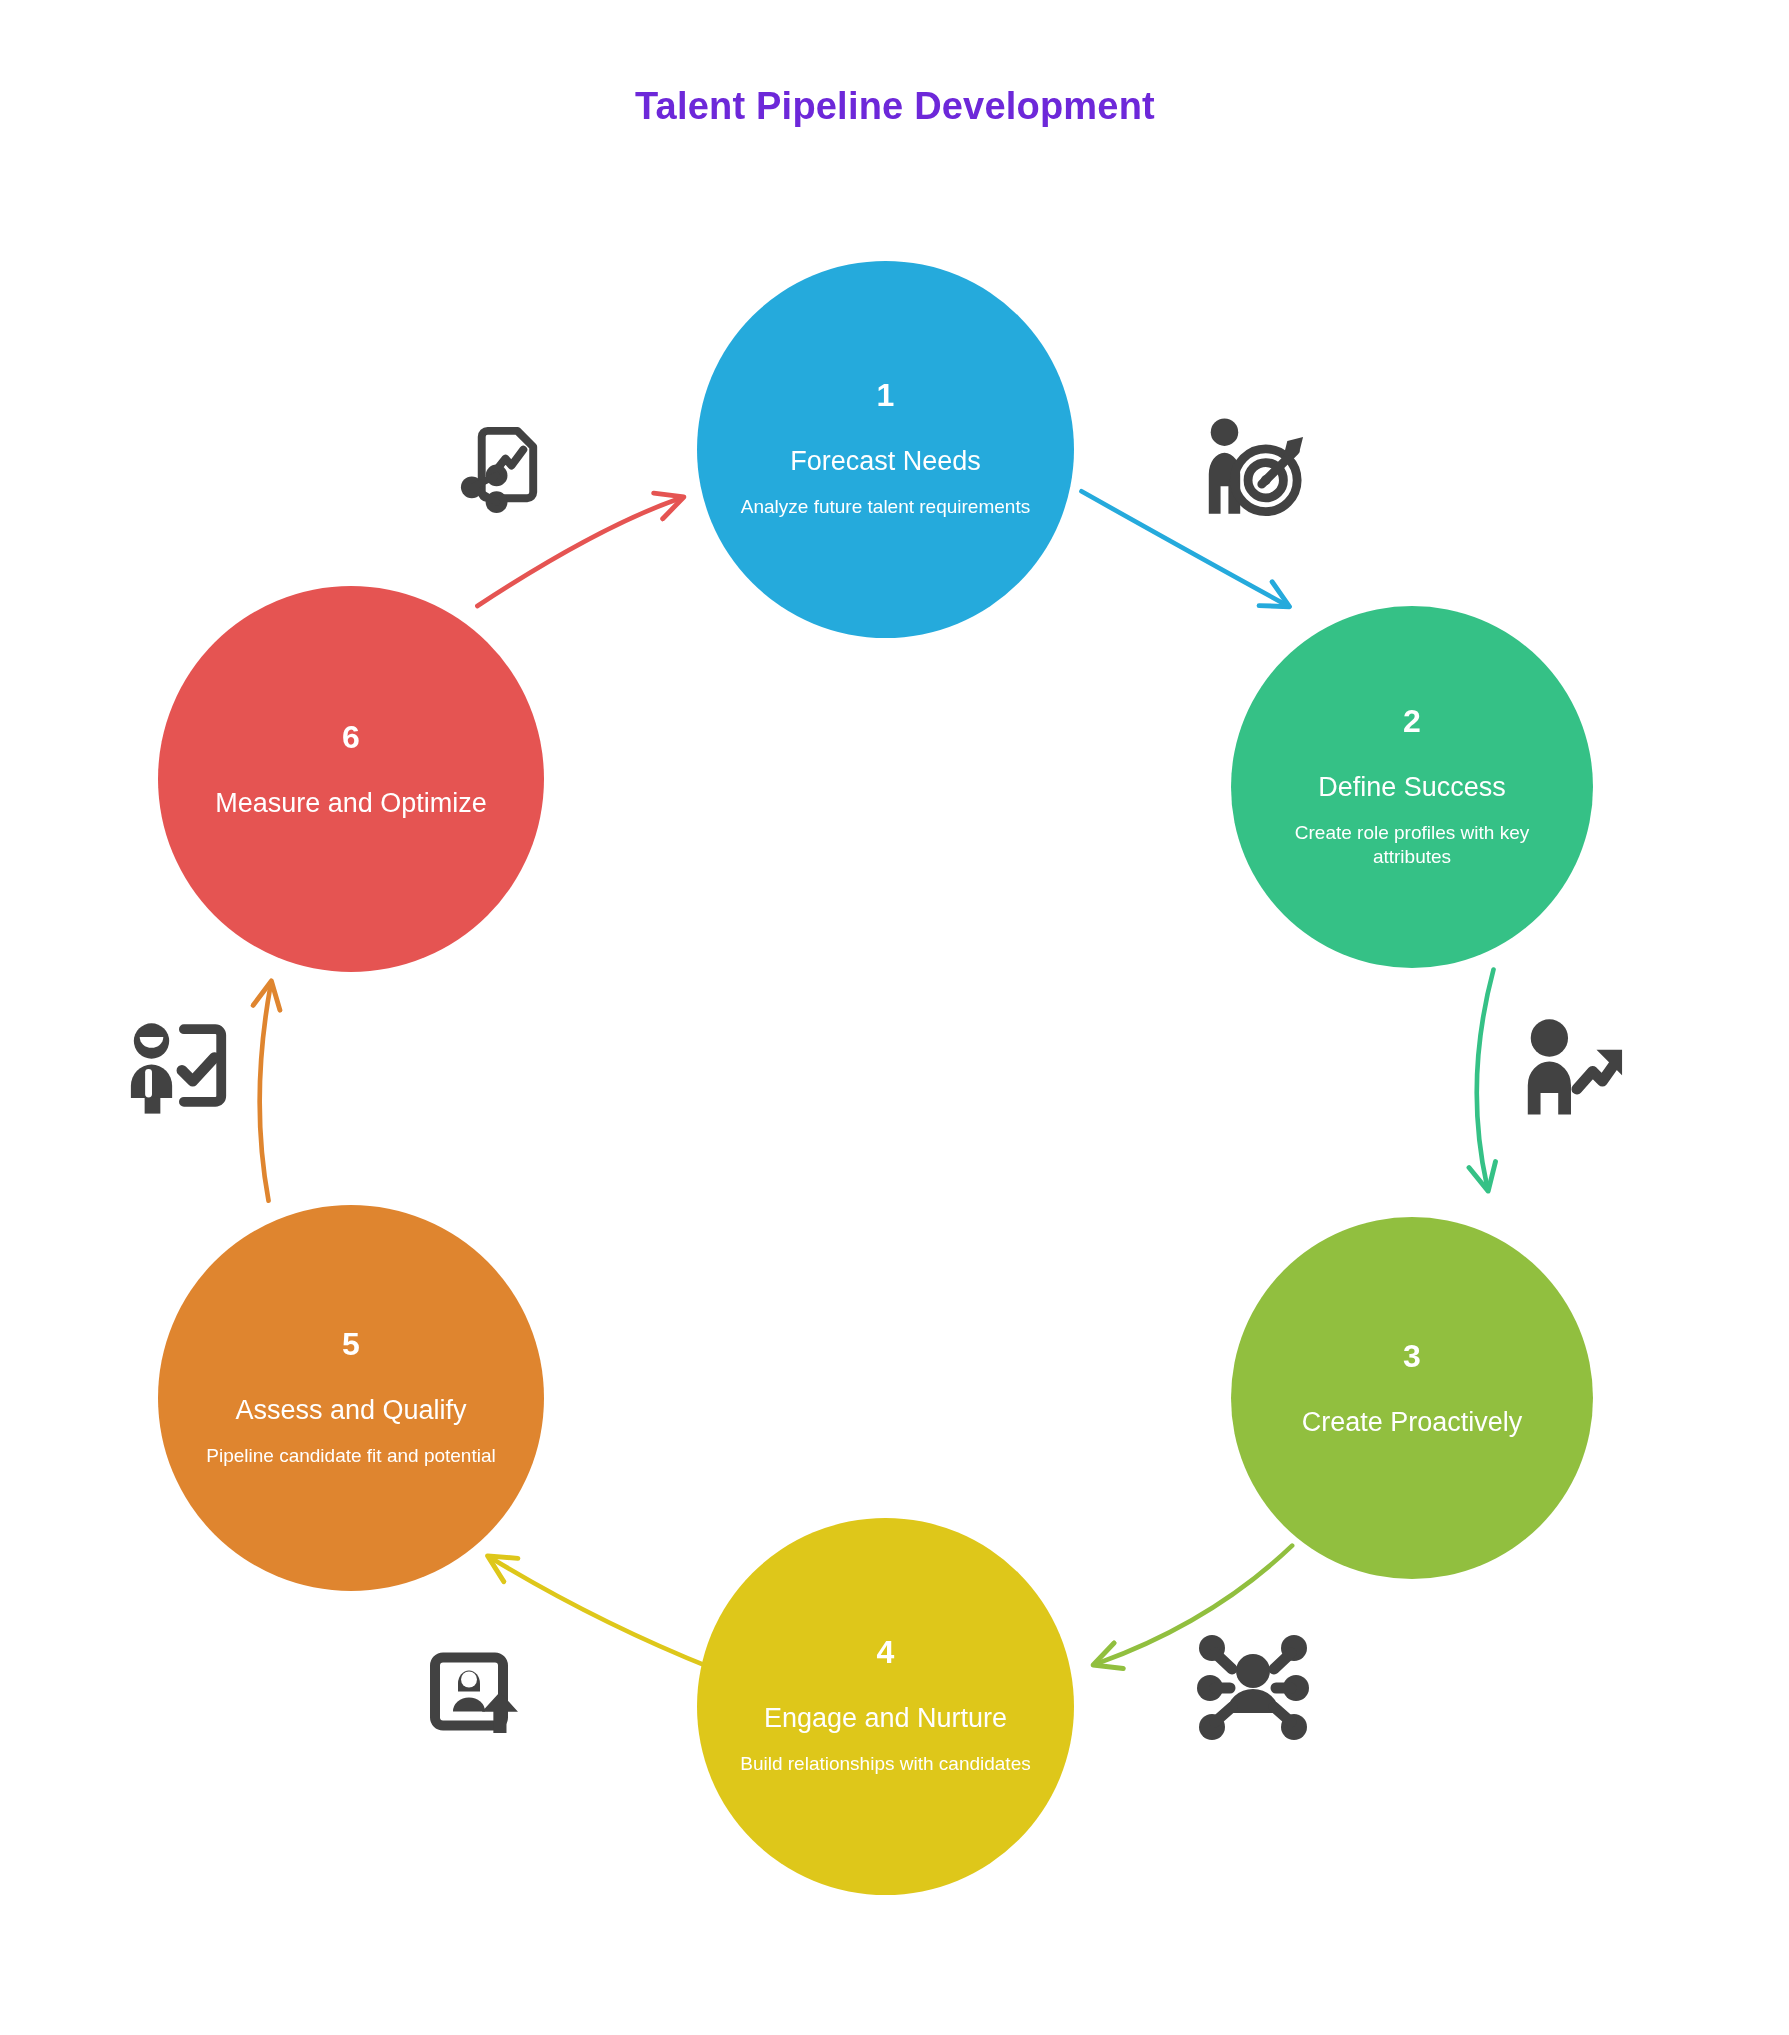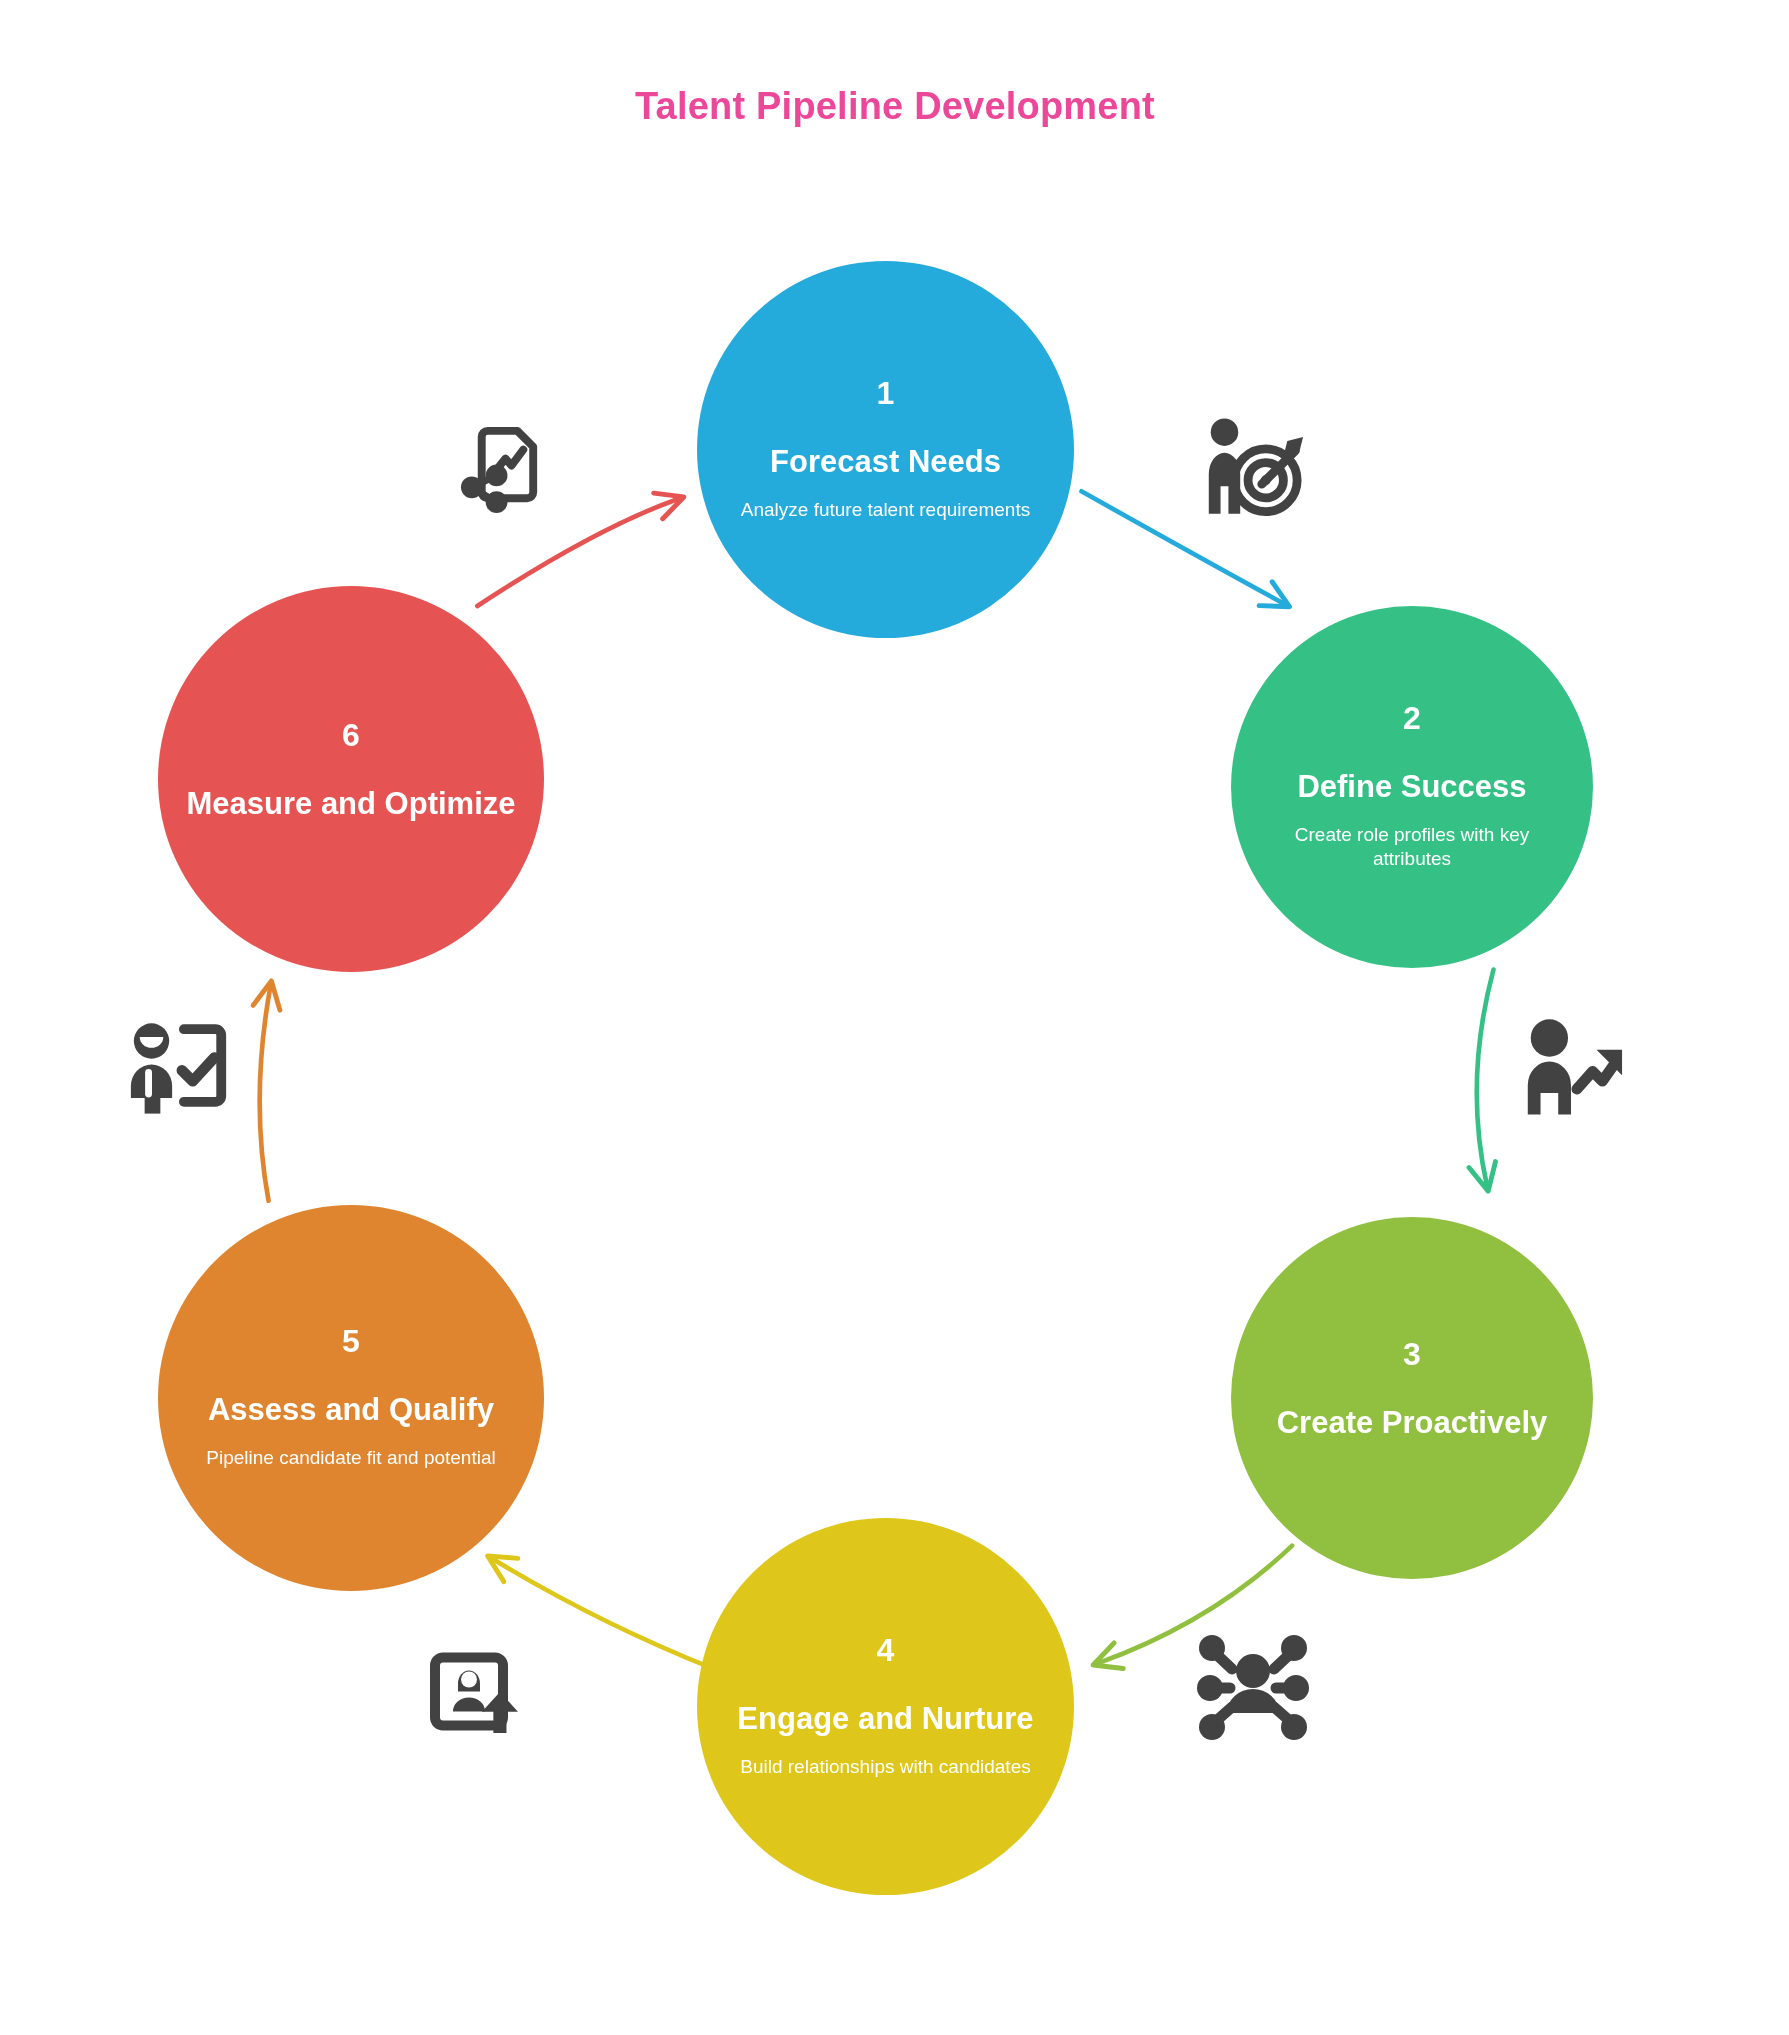--- a/index.html
+++ b/index.html
@@ -23,21 +23,21 @@
   #title-block {
     position: absolute;
     top: 82px;
     left: 0;
     width: 1790px;
     text-align: center;
   }
   #title-block .title-line {
     font-size: 38px;
     font-weight: bold;
-    color: #ec4899;
+    color: #6d28d9;
     line-height: 1.28;
     letter-spacing: 0.2px;
   }
   .svg-layer {
     position: absolute;
     top: 0;
     left: 0;
     width: 1790px;
     height: 2036px;
     pointer-events: none;
@@ -53,22 +53,22 @@
     box-sizing: border-box;
     color: #ffffff;
   }
   .node .node-number {
     font-size: 32px;
     font-weight: bold;
     line-height: 1;
     margin-bottom: 34px;
   }
   .node .node-title {
-    font-size: 31px;
-    font-weight: bold;
+    font-size: 27px;
+    font-weight: normal;
     line-height: 1.22;
     margin-bottom: 17px;
     padding: 0 20.5px;
   }
   .node .node-desc {
     font-size: 19px;
     font-weight: normal;
     line-height: 1.28;
     padding: 0 24px;
   }

